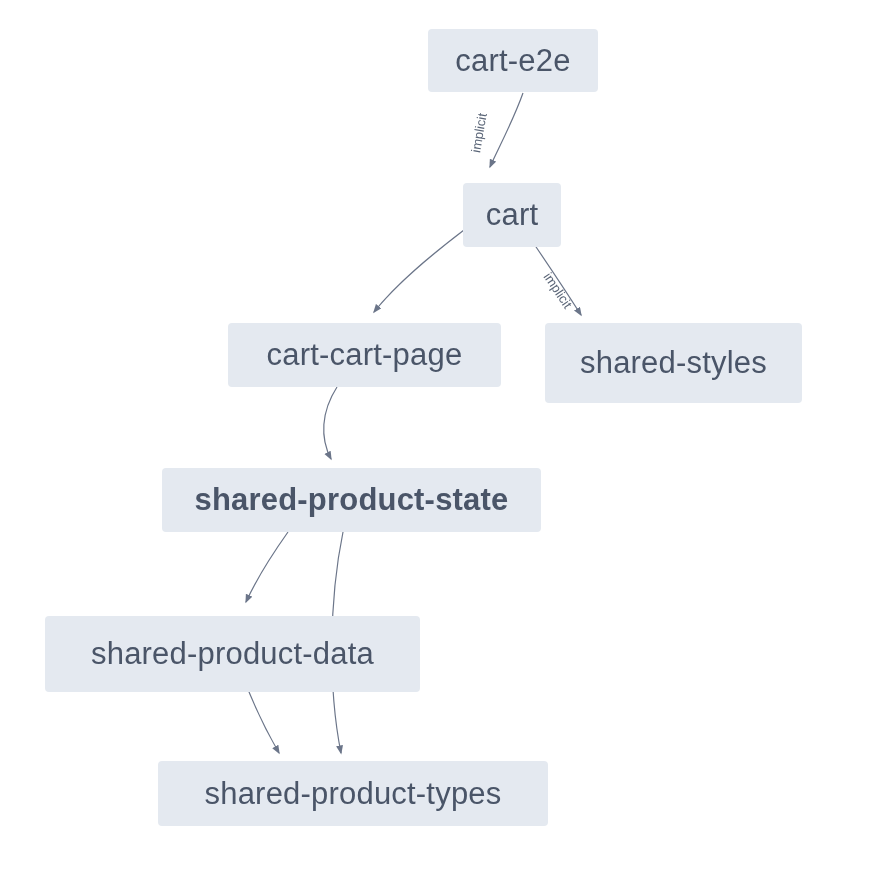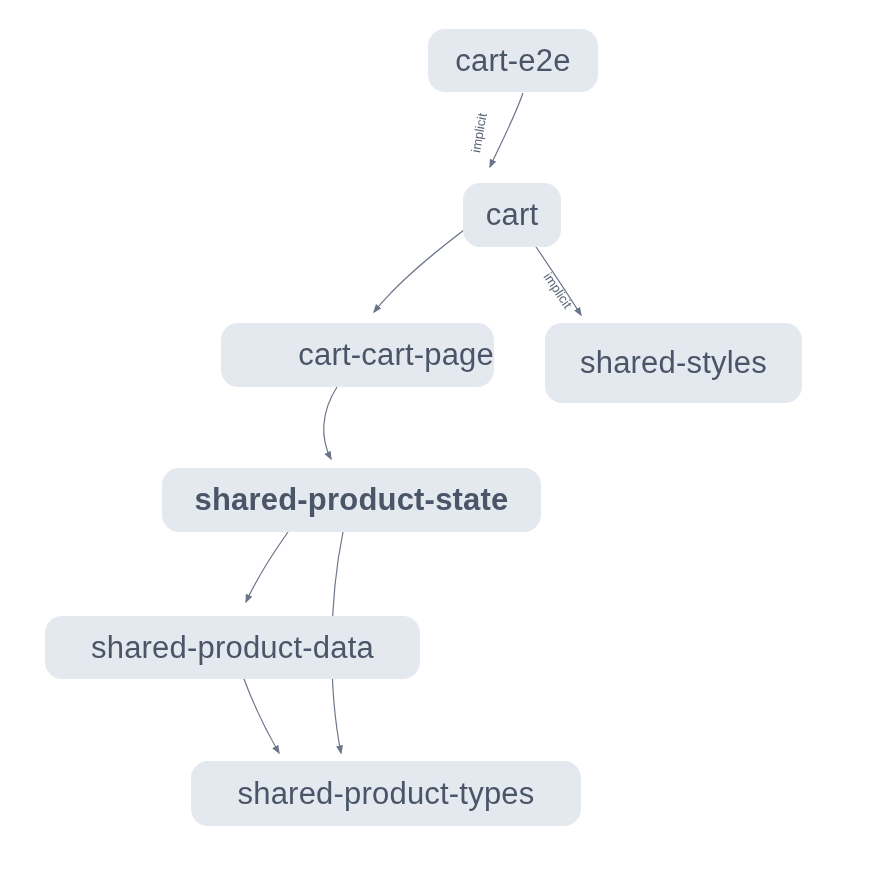--- a/index.html
+++ b/index.html
@@ -30,21 +30,21 @@
     font-family: "Liberation Sans", "DejaVu Sans", sans-serif;
     font-size: 13px;
     fill: var(--edge-label, #5a6577);
   }
   .node {
     position: absolute;
     display: flex;
     align-items: center;
     justify-content: center;
     background: var(--node-fill, #e4e9f0);
-    border-radius: 17px;
+    border-radius: 4px;
     box-sizing: border-box;
     color: var(--node-text, #4a5568);
     font-size: 31px;
     letter-spacing: 0.2px;
     cursor: pointer;
     user-select: none;
     white-space: nowrap;
   }
 </style>
 </head>
@@ -71,29 +71,29 @@
         <text x="557" y="291" class="edge-label" text-anchor="middle" dominant-baseline="middle" transform="rotate(56 557 291)">implicit</text>
       </g>
   </svg>
   <div id="nodes">
       <div class="node" style="left: 428px; top: 29px; width: 170px; height: 63px;">
         <span>cart-e2e</span>
       </div>
       <div class="node" style="left: 463px; top: 177px; width: 98px; height: 64px; margin-top: 6px;">
         <span>cart</span>
       </div>
-      <div class="node" style="left: 221px; top: 323px; width: 273px; height: 64px; justify-content: flex-end;">
+      <div class="node" style="left: 228px; top: 323px; width: 273px; height: 64px;">
         <span>cart-cart-page</span>
       </div>
       <div class="node" style="left: 545px; top: 323px; width: 257px; height: 80px;">
         <span>shared-styles</span>
       </div>
       <div class="node" style="left: 162px; top: 468px; width: 379px; height: 64px; font-weight: bold;">
         <span>shared-product-state</span>
       </div>
-      <div class="node" style="left: 45px; top: 616px; width: 375px; height: 63px;">
+      <div class="node" style="left: 45px; top: 616px; width: 375px; height: 76px;">
         <span>shared-product-data</span>
       </div>
-      <div class="node" style="left: 158px; top: 761px; width: 390px; height: 65px; margin-left: 33px;">
+      <div class="node" style="left: 158px; top: 761px; width: 390px; height: 65px;">
         <span>shared-product-types</span>
       </div>
     </div>
 </div>
 
 </body></html>

